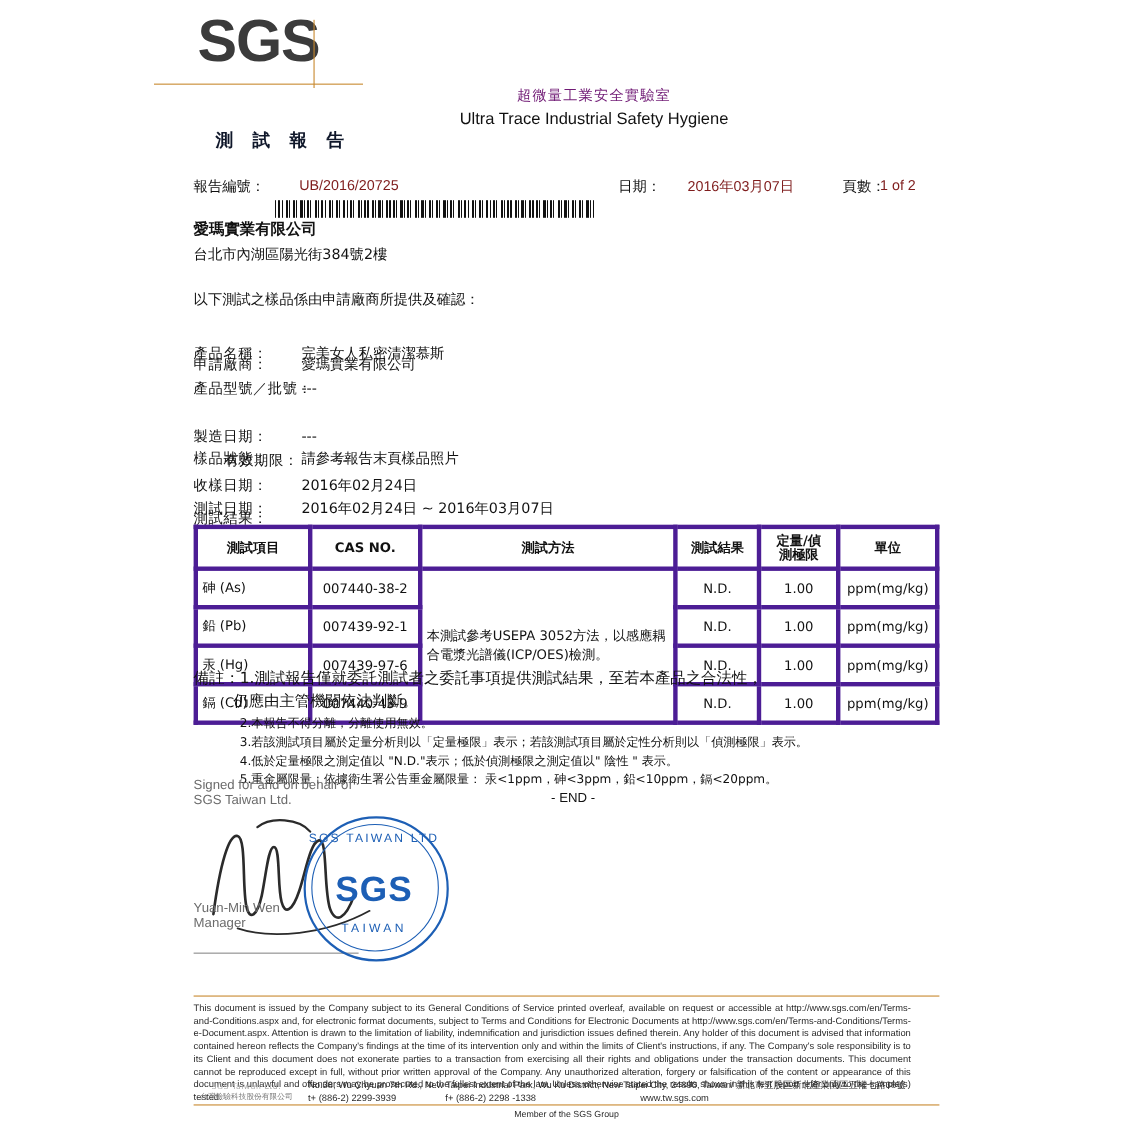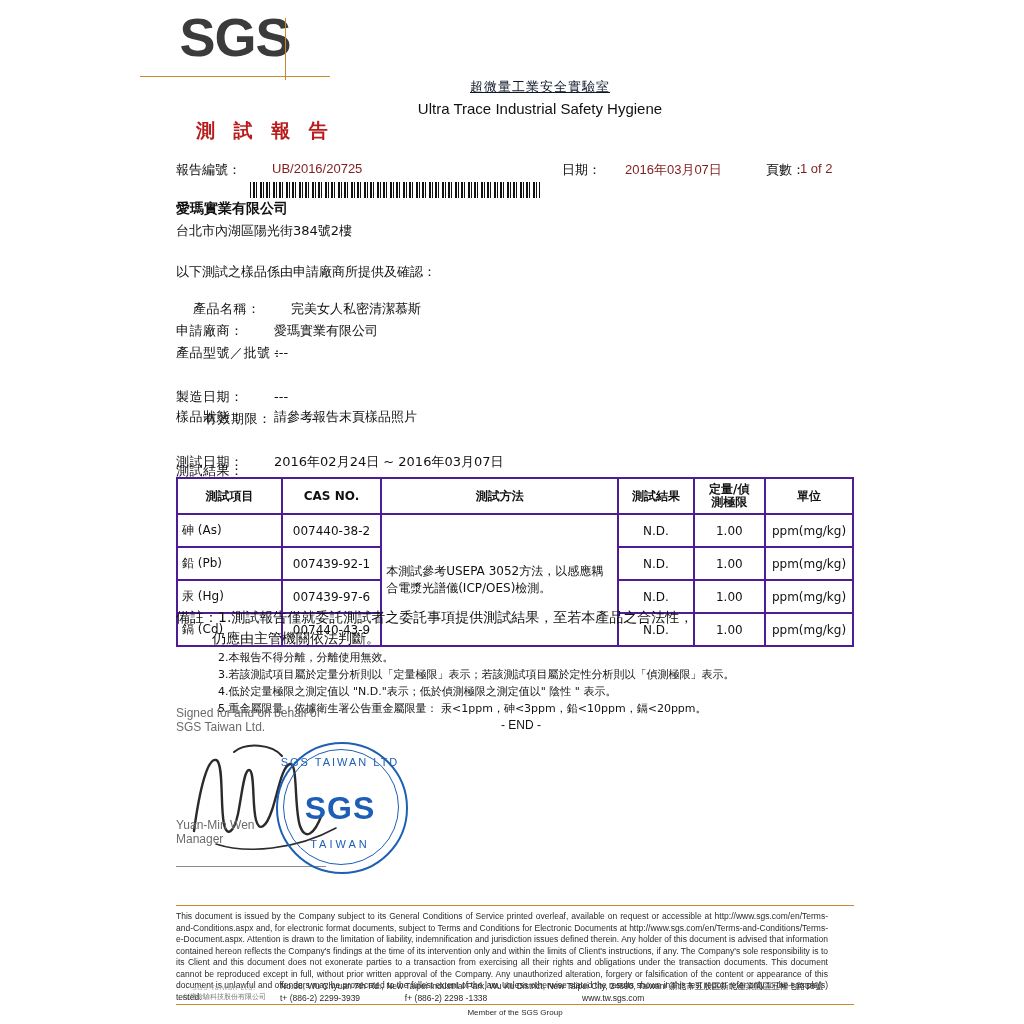--- a/index.html
+++ b/index.html
@@ -58,42 +58,41 @@
 
   .lab-title {
     position: absolute;
     left: 330px;
     top: 78px;
     width: 420px;
     text-align: center;
     font-size: 13px;
     font-family: "DejaVu Sans", sans-serif;
     letter-spacing: 1px;
-    color: #0f172a;
-    text-decoration: underline;
+    color: #701a75;
   }
   .lab-title-en {
     position: absolute;
     left: 330px;
     top: 100px;
     width: 420px;
     text-align: center;
     font-size: 15px;
     color: #111;
   }
 
   .report-title {
     position: absolute;
     left: 196px;
     top: 118px;
-    font-size: 19px;
+    font-size: 16px;
     font-weight: bold;
     letter-spacing: 6px;
     font-family: "DejaVu Sans", sans-serif;
-    color: #b91c1c;
+    color: #0f172a;
   }
 
   
   .meta-label {
     position: absolute;
     font-size: 13px;
     font-family: "DejaVu Sans", sans-serif;
     color: #111;
   }
   .meta-value {
@@ -175,21 +174,21 @@
     position: absolute;
     left: 176px;
     top: 477px;
     width: 678px;
     border-collapse: collapse;
     font-size: 12px;
     font-family: "DejaVu Sans", sans-serif;
   }
   .results-table th,
   .results-table td {
-    border: 2px solid #4c1d95;
+    border: 4px solid #4c1d95;
     padding: 3px 4px;
     vertical-align: middle;
   }
   .results-table th {
     font-weight: bold;
     text-align: center;
     height: 28px;
     line-height: 14px;
   }
   .col-item   { width: 96px; text-align: left; padding-left: 6px; }
@@ -399,37 +398,40 @@
   <div class="meta-value" id="date-value">2016年03月07日</div>
   <div class="meta-label" id="pages-label">頁數：</div>
   <div class="meta-value" id="pages-value">1 of 2</div>
 
   <div class="barcode"></div>
 
   <div class="client-name">愛瑪實業有限公司</div>
   <div class="client-addr">台北市內湖區陽光街384號2樓</div>
   <div class="intro-line">以下測試之樣品係由申請廠商所提供及確認：</div>
 
-  <div class="field-row" style="top:300px;margin-left:17px;">
+  <div class="field-row" style="top:312px;">
     <span class="f-label">產品名稱：</span><span class="f-value">完美女人私密清潔慕斯</span>
   </div>
   <div class="field-row" style="top:322px;">
     <span class="f-label">申請廠商：</span><span class="f-value">愛瑪實業有限公司</span>
   </div>
   <div class="field-row" style="top:344px;">
     <span class="f-label" style="width:128px;">產品型號／批號：</span><span class="f-value" style="margin-left:-30px;">---</span>
   </div>
   <div class="field-row" style="top:366px;margin-top:42px;">
     <span class="f-label">樣品狀態：</span><span class="f-value">請參考報告末頁樣品照片</span>
   </div>
   <div class="field-row" style="top:388px;">
     <span class="f-label">製造日期：</span><span class="f-value">---</span>
   </div>
   <div class="field-row" style="top:410px;margin-left:28px;">
     <span class="f-label">有效期限：</span><span class="f-value">---</span>
+  </div>
+  <div class="field-row" style="top:432px;">
+    <span class="f-label">收樣日期：</span><span class="f-value">2016年02月24日</span>
   </div>
   <div class="field-row" style="top:453px;">
     <span class="f-label">測試日期：</span><span class="f-value">2016年02月24日 ~ 2016年03月07日</span>
   </div>
   <div class="field-row" style="top:462px;">
     <span class="f-label" style="position:relative;top:0;">測試結果：</span>
   </div>
 
   <table class="results-table">
     <thead>

